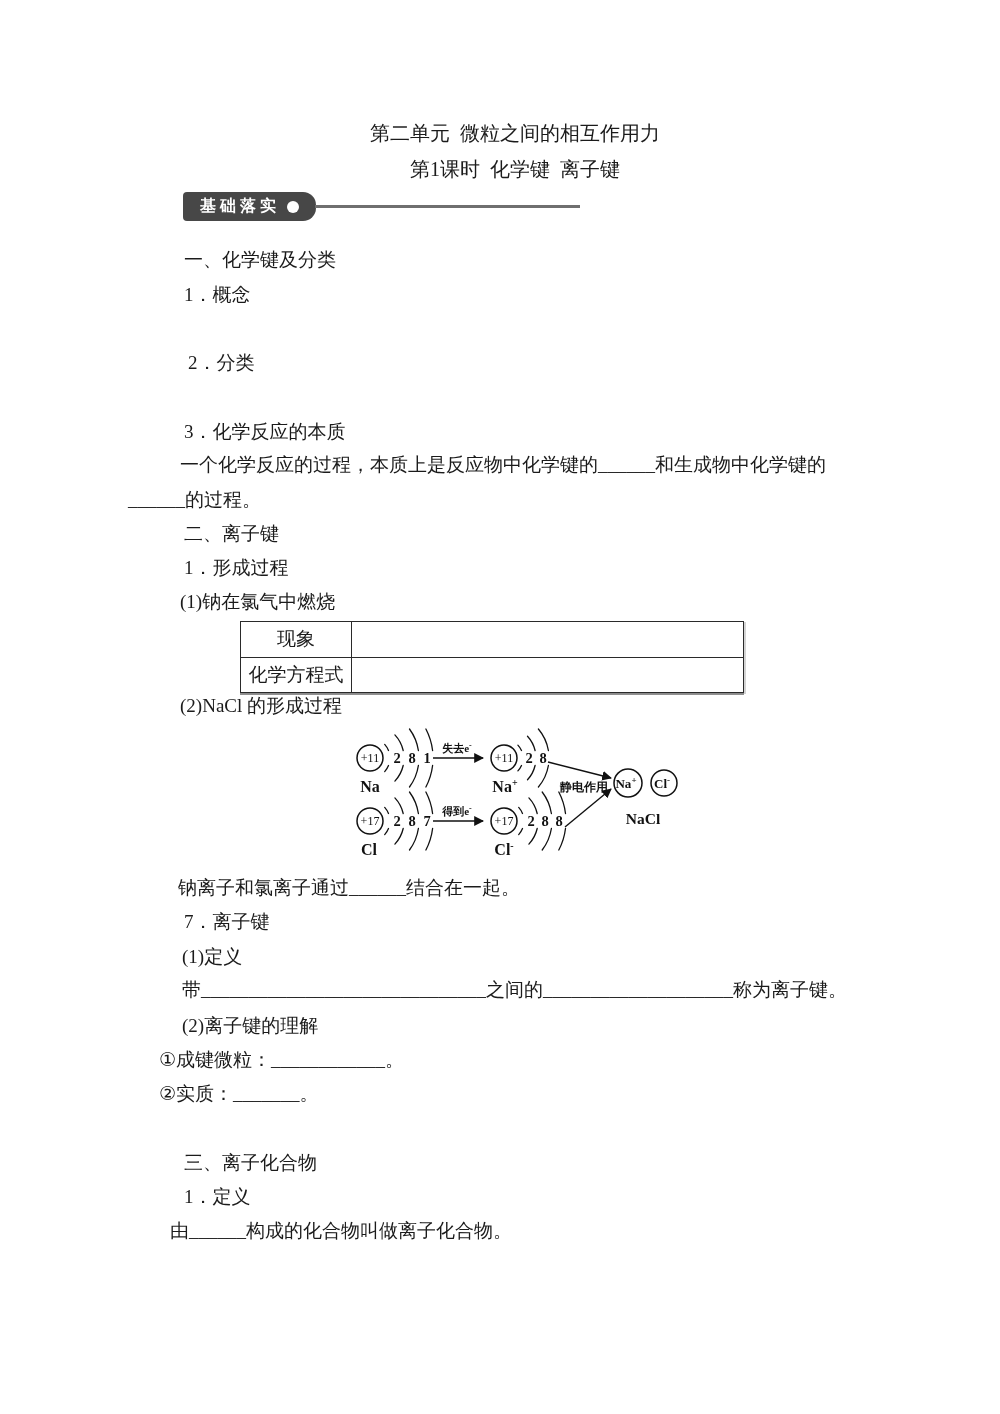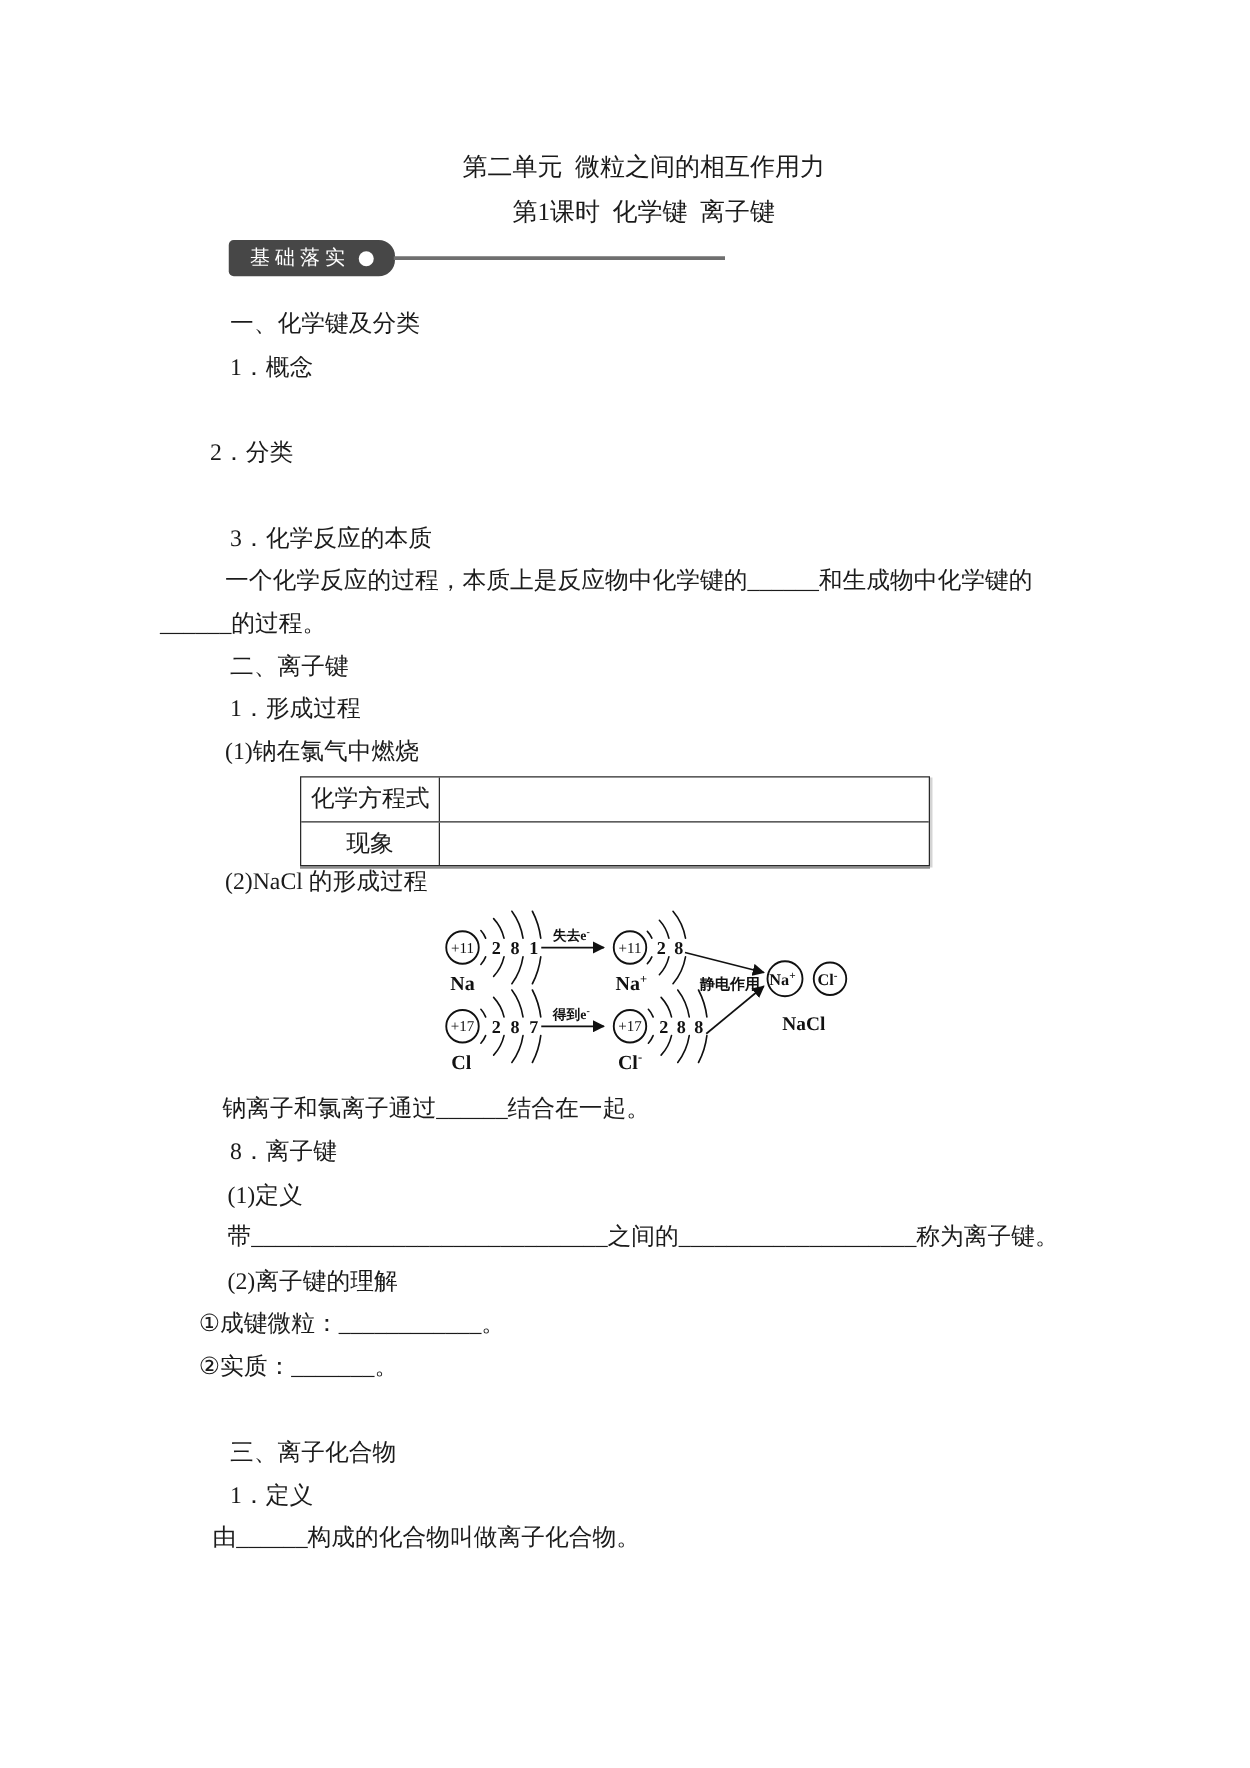--- a/index.html
+++ b/index.html
@@ -10,21 +10,21 @@
   }
   .ln{position:absolute;font-size:19px;line-height:24px;white-space:pre;}
   .ttl{position:absolute;left:15px;width:1000px;text-align:center;font-size:20px;white-space:pre;}
   .banner{
     position:absolute;left:183px;top:192px;width:133px;height:29px;
     background:#474747;border-radius:4px 13px 13px 4px;
     display:flex;align-items:center;justify-content:center;gap:7px;
   }
   .banner .lbl{
     color:#ffffff;font-family:"Liberation Sans","DejaVu Sans",sans-serif;
-    font-weight:normal;font-size:16px;letter-spacing:4px;white-space:pre;text-indent:2px;
+    font-weight:bold;font-size:16px;letter-spacing:4px;white-space:pre;text-indent:2px;
   }
   .banner .dot{width:12px;height:12px;border-radius:50%;background:#ffffff;flex:0 0 auto;margin-right:2px;}
   .rule{position:absolute;left:315px;top:205px;width:265px;height:3px;background:#6f6f6f;}
   .tbl{
     position:absolute;left:240px;top:621px;width:502px;height:70px;
     border:1.6px solid #2a2a2a;display:flex;flex-direction:column;
     box-shadow:0 2px 0 rgba(125,125,125,.85), 2px 1px 0 rgba(160,160,160,.45);
     background:#fff;
   }
   .row{flex:1;display:flex;}
@@ -49,35 +49,35 @@
   <div class="ttl" style="top:156px">第1课时  化学键  离子键</div>
 
   <div class="banner">
     <span class="lbl">基础落实</span>
     <span class="dot"></span>
   </div>
   <div class="rule"></div>
 
   <div class="ln" style="left:184px;top:248px">一、化学键及分类</div>
   <div class="ln" style="left:184px;top:283px">1．概念</div>
-  <div class="ln" style="left:168px;top:351px">2．分类</div>
+  <div class="ln" style="left:188px;top:351px">2．分类</div>
   <div class="ln" style="left:184px;top:420px">3．化学反应的本质</div>
   <div class="ln" style="left:180px;top:453px">一个化学反应的过程，本质上是反应物中化学键的______和生成物中化学键的</div>
   <div class="ln" style="left:128px;top:488px">______的过程。</div>
   <div class="ln" style="left:184px;top:522px">二、离子键</div>
   <div class="ln" style="left:184px;top:556px">1．形成过程</div>
   <div class="ln" style="left:180px;top:590px">(1)钠在氯气中燃烧</div>
 
   <div class="tbl">
     <div class="row">
-      <div class="cell-h">化学方程式</div>
+      <div class="cell-h">现象</div>
       <div class="cell-v"></div>
     </div>
     <div class="row">
-      <div class="cell-h">现象</div>
+      <div class="cell-h">化学方程式</div>
       <div class="cell-v"></div>
     </div>
   </div>
 
   <div class="ln" style="left:180px;top:694px">(2)NaCl 的形成过程</div>
 
   <svg class="diagram" viewBox="0 0 380 162">
     <defs>
       <marker id="ah" viewBox="0 0 10 10" refX="9" refY="5" markerWidth="7" markerHeight="7" orient="auto-start-reverse">
         <path d="M0,0 L10,5 L0,10 z" fill="#111"></path>
@@ -161,21 +161,21 @@
     <text x="254" y="79" text-anchor="middle" font-size="12" font-weight="bold">静电作用</text>
 
     <circle class="nuc" cx="298" cy="71" r="14"></circle>
     <text x="296" y="76" text-anchor="middle" font-size="13" font-weight="bold"><tspan>Na</tspan><tspan dy="-5" font-size="9">+</tspan></text>
     <circle class="nuc" cx="334" cy="71" r="13"></circle>
     <text x="332" y="76" text-anchor="middle" font-size="13" font-weight="bold"><tspan>Cl</tspan><tspan dy="-5" font-size="9">-</tspan></text>
     <text x="313" y="112" text-anchor="middle" font-size="15.5" font-weight="bold">NaCl</text>
   </svg>
 
   <div class="ln" style="left:178px;top:876px">钠离子和氯离子通过______结合在一起。</div>
-  <div class="ln" style="left:184px;top:910px">8．离子键</div>
+  <div class="ln" style="left:184px;top:910px">7．离子键</div>
   <div class="ln" style="left:182px;top:945px">(1)定义</div>
   <div class="ln" style="left:182px;top:978px">带______________________________之间的____________________称为离子键。</div>
   <div class="ln" style="left:182px;top:1014px">(2)离子键的理解</div>
   <div class="ln" style="left:159px;top:1048px">①成键微粒：____________。</div>
   <div class="ln" style="left:159px;top:1082px">②实质：_______。</div>
   <div class="ln" style="left:184px;top:1151px">三、离子化合物</div>
   <div class="ln" style="left:184px;top:1185px">1．定义</div>
   <div class="ln" style="left:170px;top:1219px">由______构成的化合物叫做离子化合物。</div>
 
 </div>

